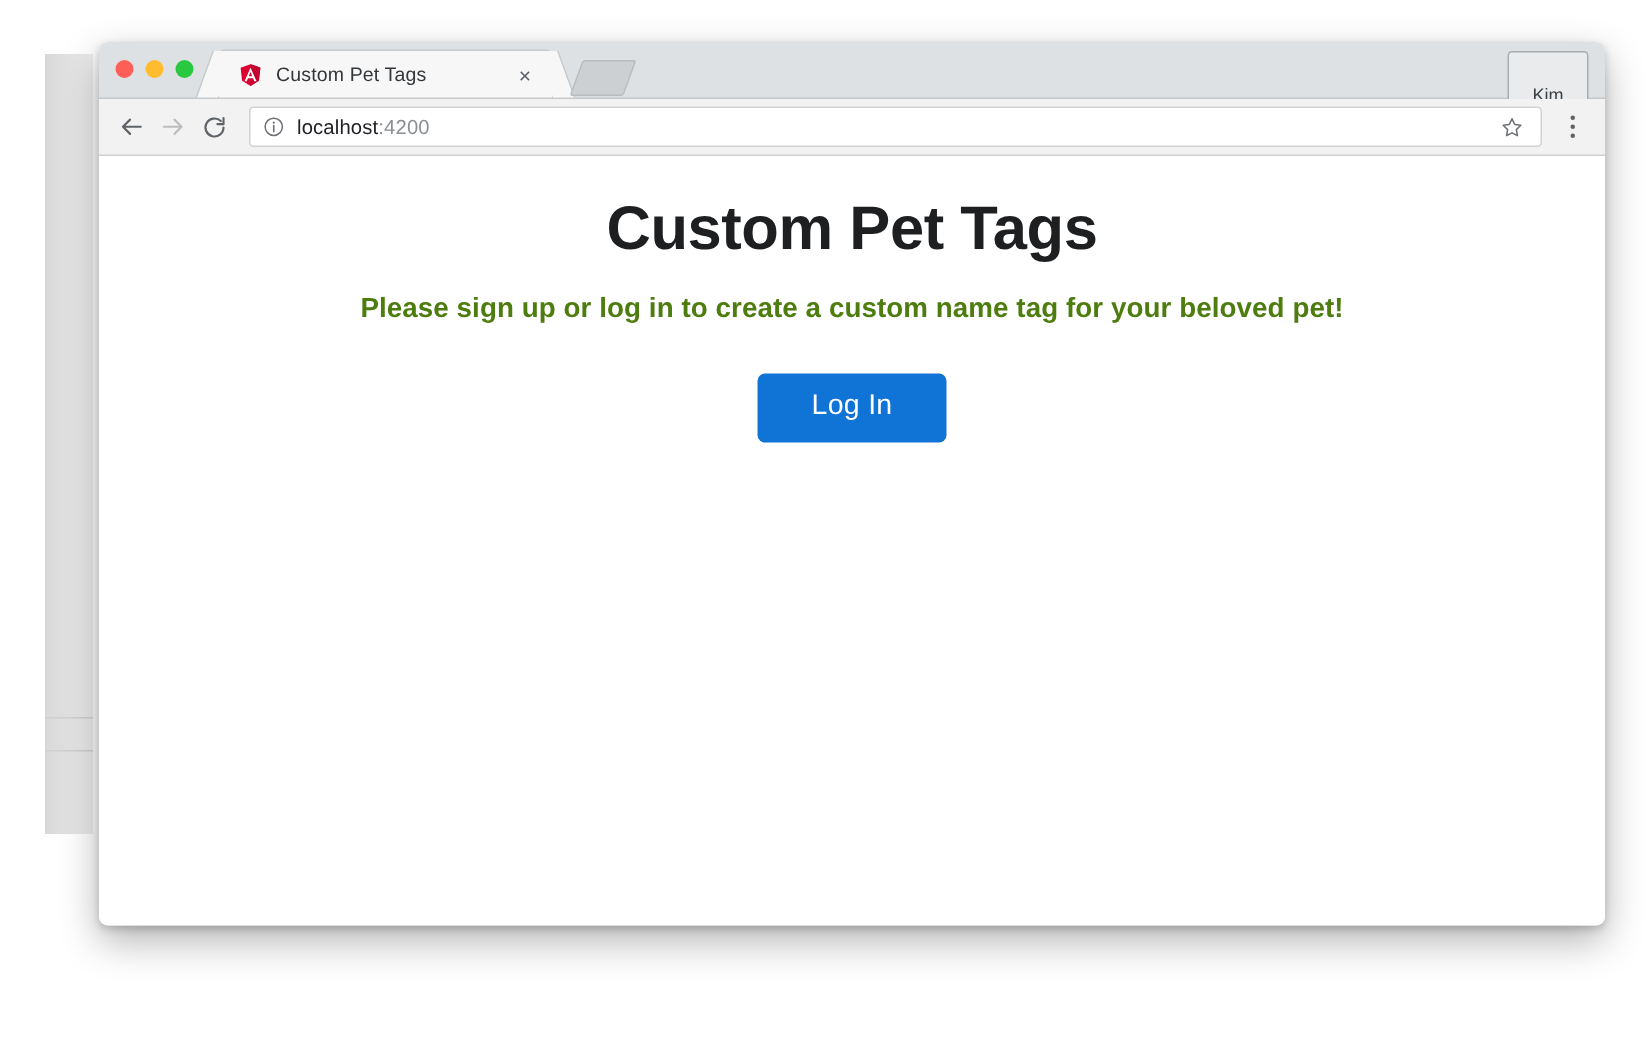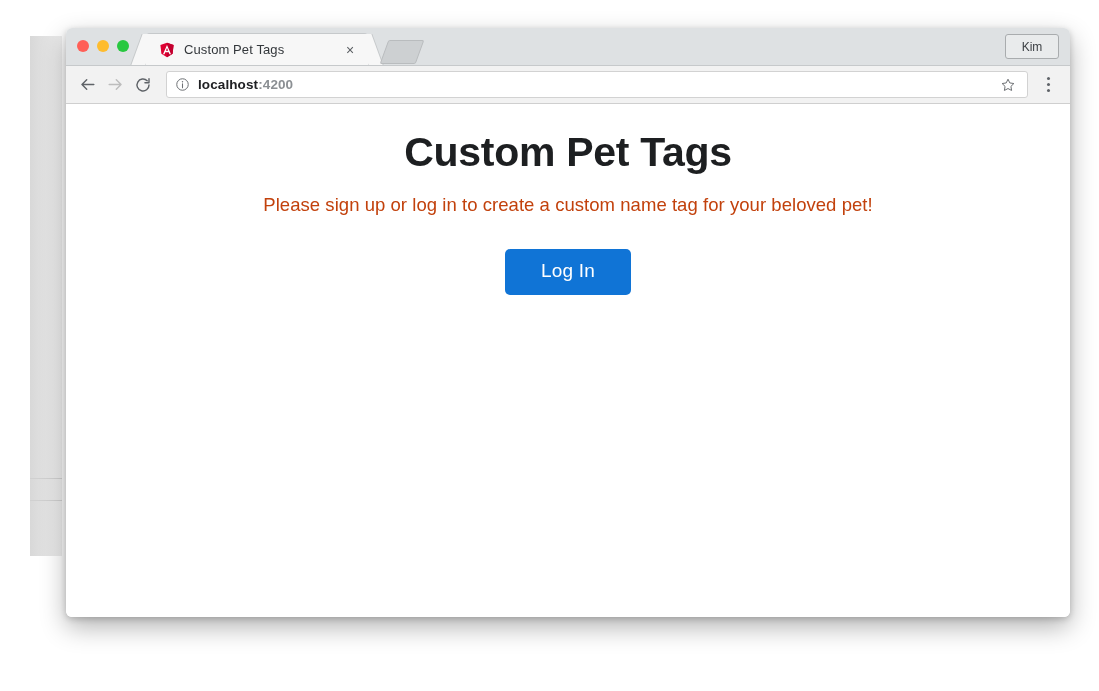--- a/index.html
+++ b/index.html
@@ -147,21 +147,21 @@
     border-radius: 2px;
     transform: skewX(-20deg);
   }
 
   .profile-btn {
     position: absolute;
     right: 11px;
     top: 6px;
     min-width: 38px;
     height: 23px;
-    padding: 0 7px;
+    padding: 16px 7px;
     background: #e9ebec;
     border: 1px solid #a9acae;
     border-radius: 3px;
     font-size: 12px;
     color: #3b3f43;
     display: flex;
     align-items: center;
     justify-content: center;
   }
 
@@ -202,21 +202,20 @@
     height: 15px;
     flex: 0 0 15px;
     margin-right: 8px;
     color: #6d7074;
   }
   .url {
     font-size: 13.5px;
     color: #202124;
     white-space: nowrap;
     letter-spacing: .1px;
-    font-weight: bold;
   }
   .url .dim { color: #8b8f93; }
   .star-btn {
     width: 22px;
     height: 22px;
     flex: 0 0 22px;
     margin-left: auto;
     display: flex;
     align-items: center;
     justify-content: center;
@@ -254,22 +253,22 @@
     font-size: 41px;
     font-weight: bold;
     color: #1d1f21;
     letter-spacing: -0.3px;
     line-height: 1.15;
   }
   .page-subtitle {
     margin: 0;
     padding-top: 18px;
     font-size: 18.5px;
-    color: #c2410c;
-    font-weight: normal;
+    color: #4d7c0f;
+    font-weight: bold;
     letter-spacing: .05px;
   }
   .login-btn {
     margin-top: 33px;
     display: inline-block;
     background: #1074d6;
     color: #ffffff;
     font-size: 19px;
     padding: 12px 36px 13px;
     border: none;

